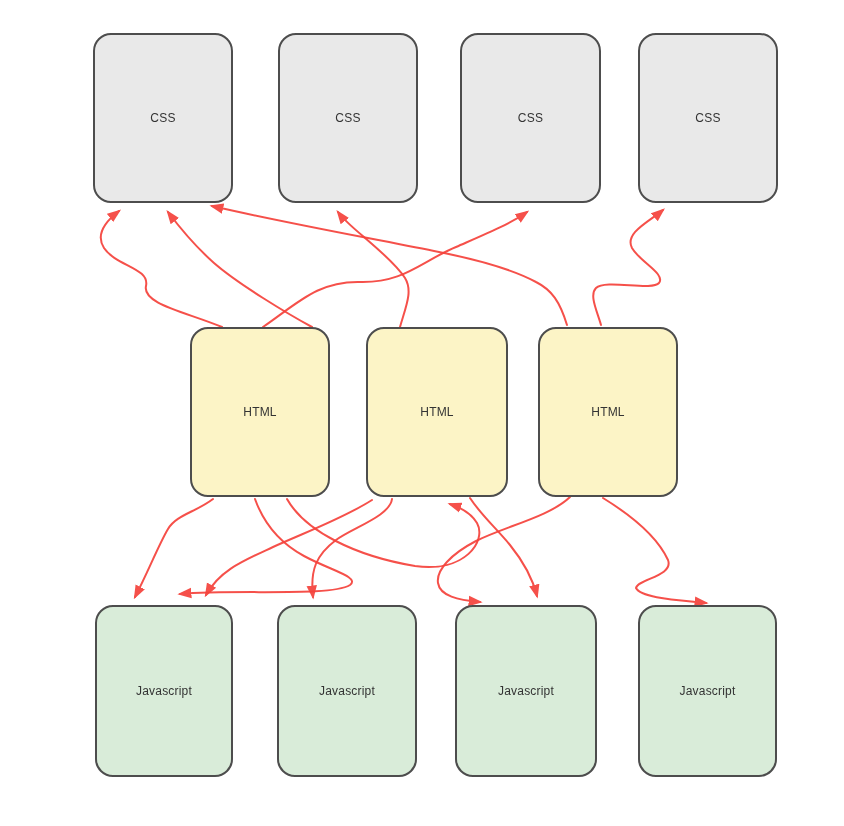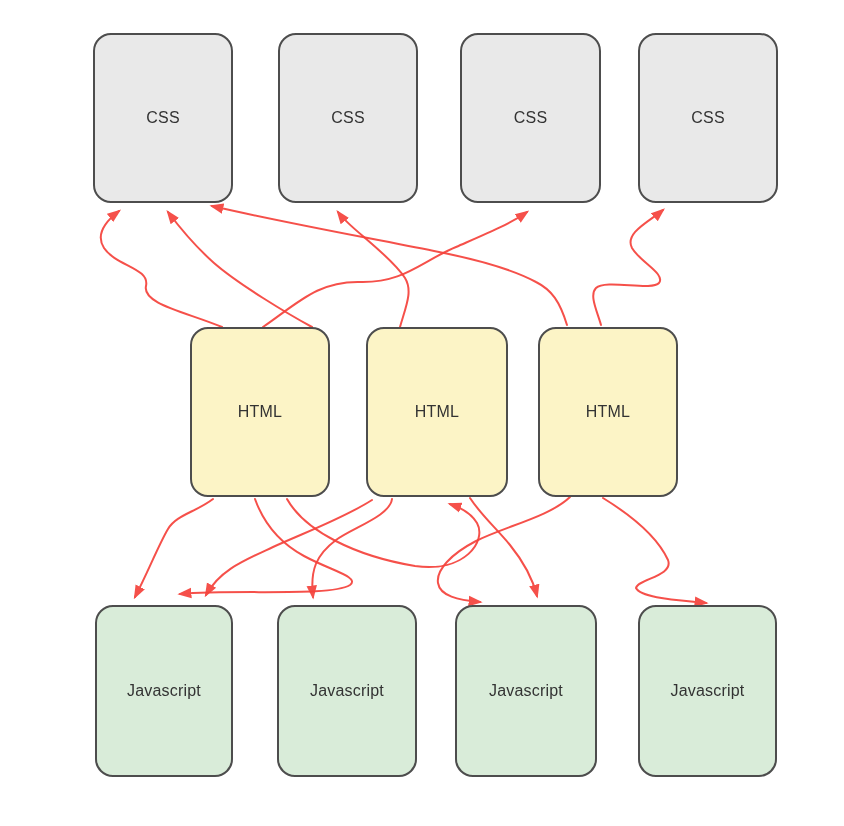--- a/index.html
+++ b/index.html
@@ -26,21 +26,21 @@
   .node {
     position: absolute;
     box-sizing: border-box;
     border: 2px solid #4d4d4d;
     border-radius: 18px;
     display: flex;
     align-items: center;
     justify-content: center;
   }
   .node .label {
-    font-size: 16px;
+    font-size: 12px;
     color: #333333;
     letter-spacing: 0.2px;
     text-align: center;
     user-select: none;
   }
   .edge {
     fill: none;
     stroke-width: 2px;
     stroke-linecap: round;
     opacity: 0.92;

